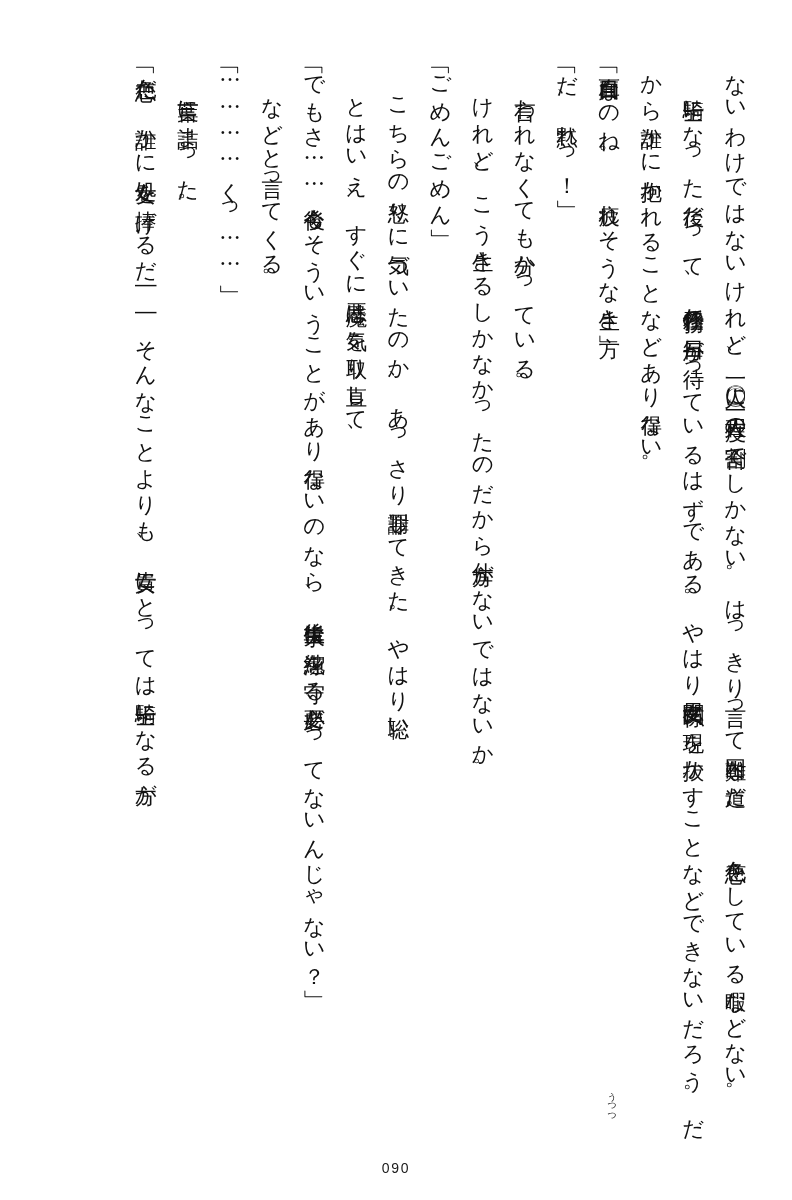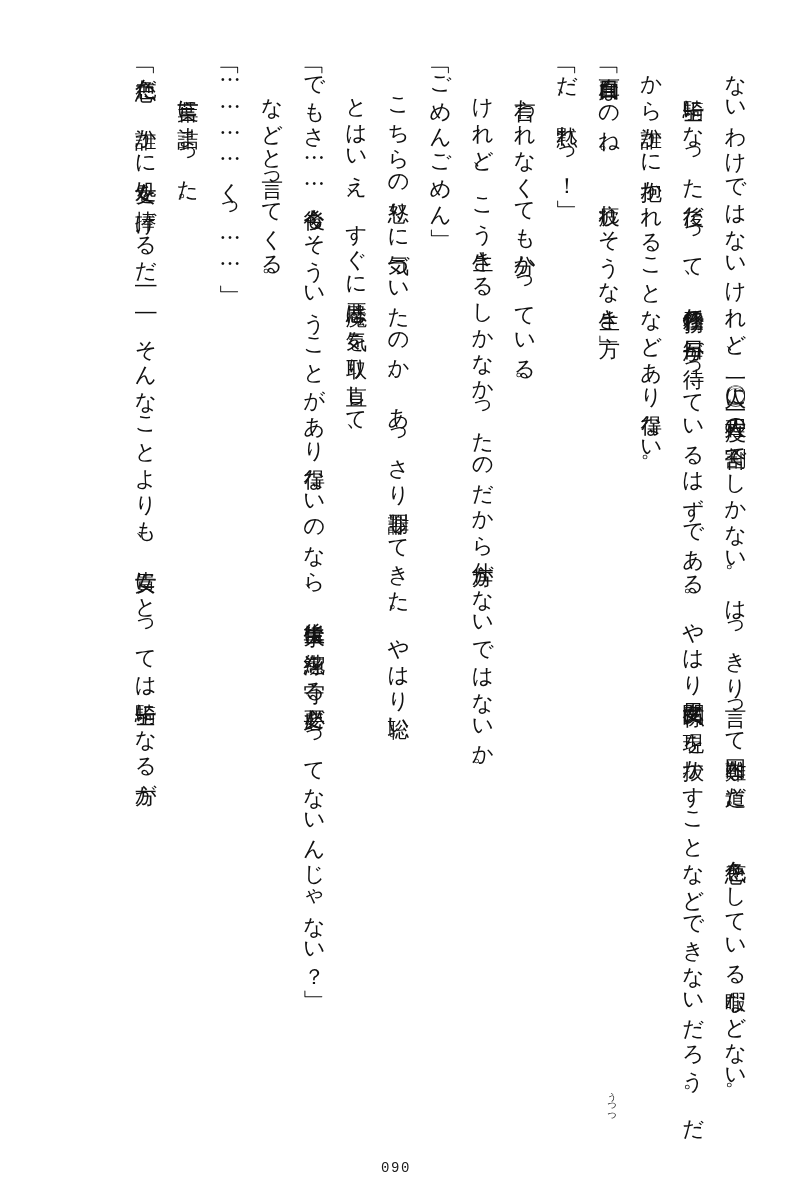--- a/index.html
+++ b/index.html
@@ -57,21 +57,21 @@
     text-orientation: upright;
     color: #111;
   }
 
   .page-number {
     position: absolute;
     left: 0;
     right: 0;
     bottom: 24px;
     text-align: center;
-    font-family: Liberation Mono, monospace;
+    font-family: Liberation Sans, sans-serif;
     font-size: 14px;
     letter-spacing: 0.12em;
     color: #1a1a1a;
   }
 </style>
 </head>
 <body>
 
 <div class="page">
 

